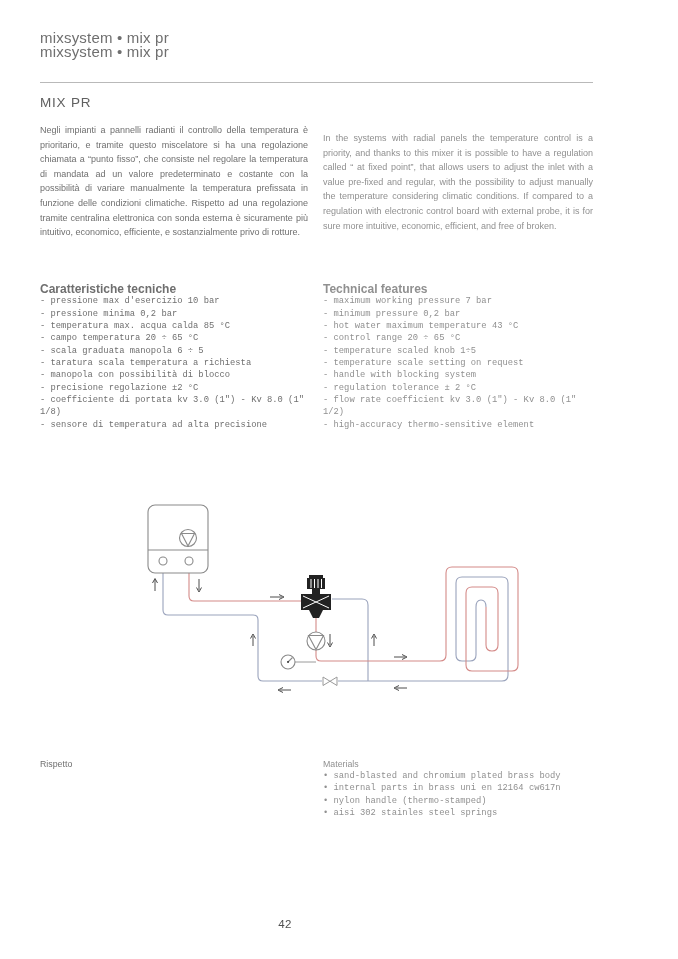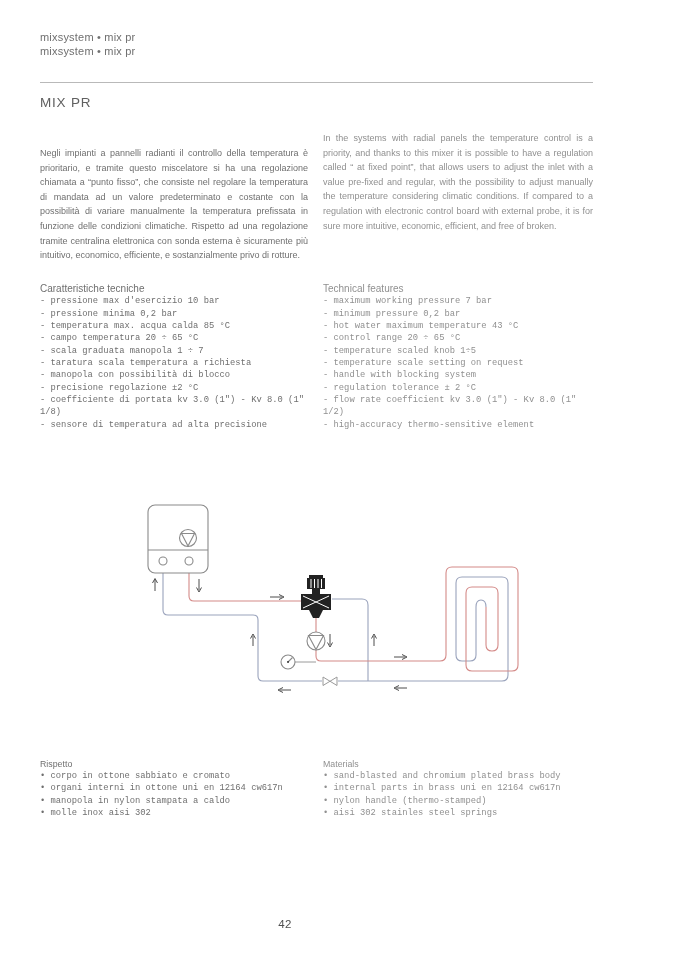--- a/index.html
+++ b/index.html
@@ -15,43 +15,43 @@
   html,body{background:#ffffff;}
   .page{
     position:relative;
     width:678px;height:959px;
     background:#ffffff;
     font-family:"Liberation Sans","DejaVu Sans",sans-serif;
     overflow:hidden;
   }
   .hdr{
     position:absolute;left:40px;top:31px;
-    font-size:11px;line-height:13.5px;letter-spacing:.2px;
+    font-size:15px;line-height:13.5px;letter-spacing:.2px;
     color:var(--txt);
   }
   .rule{
     position:absolute;left:40px;top:82px;width:553px;height:1px;
     background:var(--rule);
   }
   .title{
     position:absolute;left:40px;top:95px;
     font-size:13.5px;letter-spacing:.8px;color:#606060;font-weight:400;
   }
   .col-l{position:absolute;left:40px;width:268px;}
   .col-r{position:absolute;left:323px;width:270px;}
   .para{
     font-size:9px;line-height:14.6px;
     text-align:justify;text-align-last:left;
   }
-  .para.it{color:var(--txt);top:146px;}
+  .para.it{color:var(--txt);top:123px;}
   .para.en{color:var(--txt-light);top:131px;}
   .feat{top:283px;font-size:8.8px;line-height:12.35px;}
   .feat.it{color:var(--txt);}
   .feat.en{color:var(--txt-light);}
-  .feat .hd{font-size:10px;}
+  .feat .hd{font-size:12px;font-weight:bold;}
   ul.plain{list-style:none;font-family:Liberation Mono, monospace;}
   .mat{top:758px;font-size:8.8px;line-height:12.2px;}
   .mat.it{color:var(--txt);}
   .mat.en{color:var(--txt-light);}
   .pagenum{
     position:absolute;left:0;top:918px;width:570px;
     text-align:center;font-size:11.5px;color:#4f4f4f;letter-spacing:.3px;
   }
   .diagram{
     position:absolute;left:140px;top:495px;width:392px;height:212px;
@@ -83,21 +83,21 @@
   <div class="col-l para it">Negli impianti a pannelli radianti il controllo della temperatura è prioritario, e tramite questo miscelatore si ha una regolazione chiamata a “punto fisso”, che consiste nel regolare la temperatura di mandata ad un valore predeterminato e costante con la possibilità di variare manualmente la temperatura prefissata in funzione delle condizioni climatiche. Rispetto ad una regolazione tramite centralina elettronica con sonda esterna è sicuramente più intuitivo, economico, efficiente, e sostanzialmente privo di rotture.</div>
   <div class="col-r para en">In the systems with radial panels the temperature control is a priority, and thanks to this mixer it is possible to have a regulation called “ at fixed point”, that allows users to adjust the inlet with a value pre-fixed and regular, with the possibility to adjust manually the temperature considering climatic conditions. If compared to a regulation with electronic control board with external probe, it is for sure more intuitive, economic, efficient, and free of broken.</div>
 
   <div class="col-l feat it">
     <div class="hd">Caratteristiche tecniche</div>
     <ul class="plain">
       <li>- pressione max d'esercizio 10 bar</li>
       <li>- pressione minima 0,2 bar</li>
       <li>- temperatura max. acqua calda 85 °C</li>
       <li>- campo temperatura 20 ÷ 65 °C</li>
-      <li>- scala graduata manopola 1 ÷ 7</li>
+      <li>- scala graduata manopola 6 ÷ 5</li>
       <li>- taratura scala temperatura a richiesta</li>
       <li>- manopola con possibilità di blocco</li>
       <li>- precisione regolazione ±2  °C</li>
       <li>- coefficiente di portata kv 3.0 (1") - Kv 8.0 (1" 1/8)</li>
       <li>- sensore di temperatura ad alta precisione</li>
     </ul>
   </div>
 
   <div class="col-r feat en">
     <div class="hd">Technical features</div>
@@ -202,26 +202,20 @@
       </g>
       <g>
         <line class="ar" x1="291" y1="690" x2="280" y2="690"></line>
         <path class="ar" d="M283,687.5 L278,690 L283,692.5"></path>
       </g>
     </g>
   </svg>
 
   <div class="col-l mat it">
     <div>Rispetto</div>
-    <ul class="plain">
-      <li>• corpo in ottone sabbiato e cromato</li>
-      <li>• organi interni in ottone uni en 12164 cw617n</li>
-      <li>• manopola in nylon stampata a caldo</li>
-      <li>• molle inox aisi 302</li>
-    </ul>
   </div>
 
   <div class="col-r mat en">
     <div>Materials</div>
     <ul class="plain">
       <li>• sand-blasted and chromium plated brass body</li>
       <li>• internal parts in brass uni en 12164 cw617n</li>
       <li>• nylon handle (thermo-stamped)</li>
       <li>• aisi 302 stainles steel springs</li>
     </ul>

